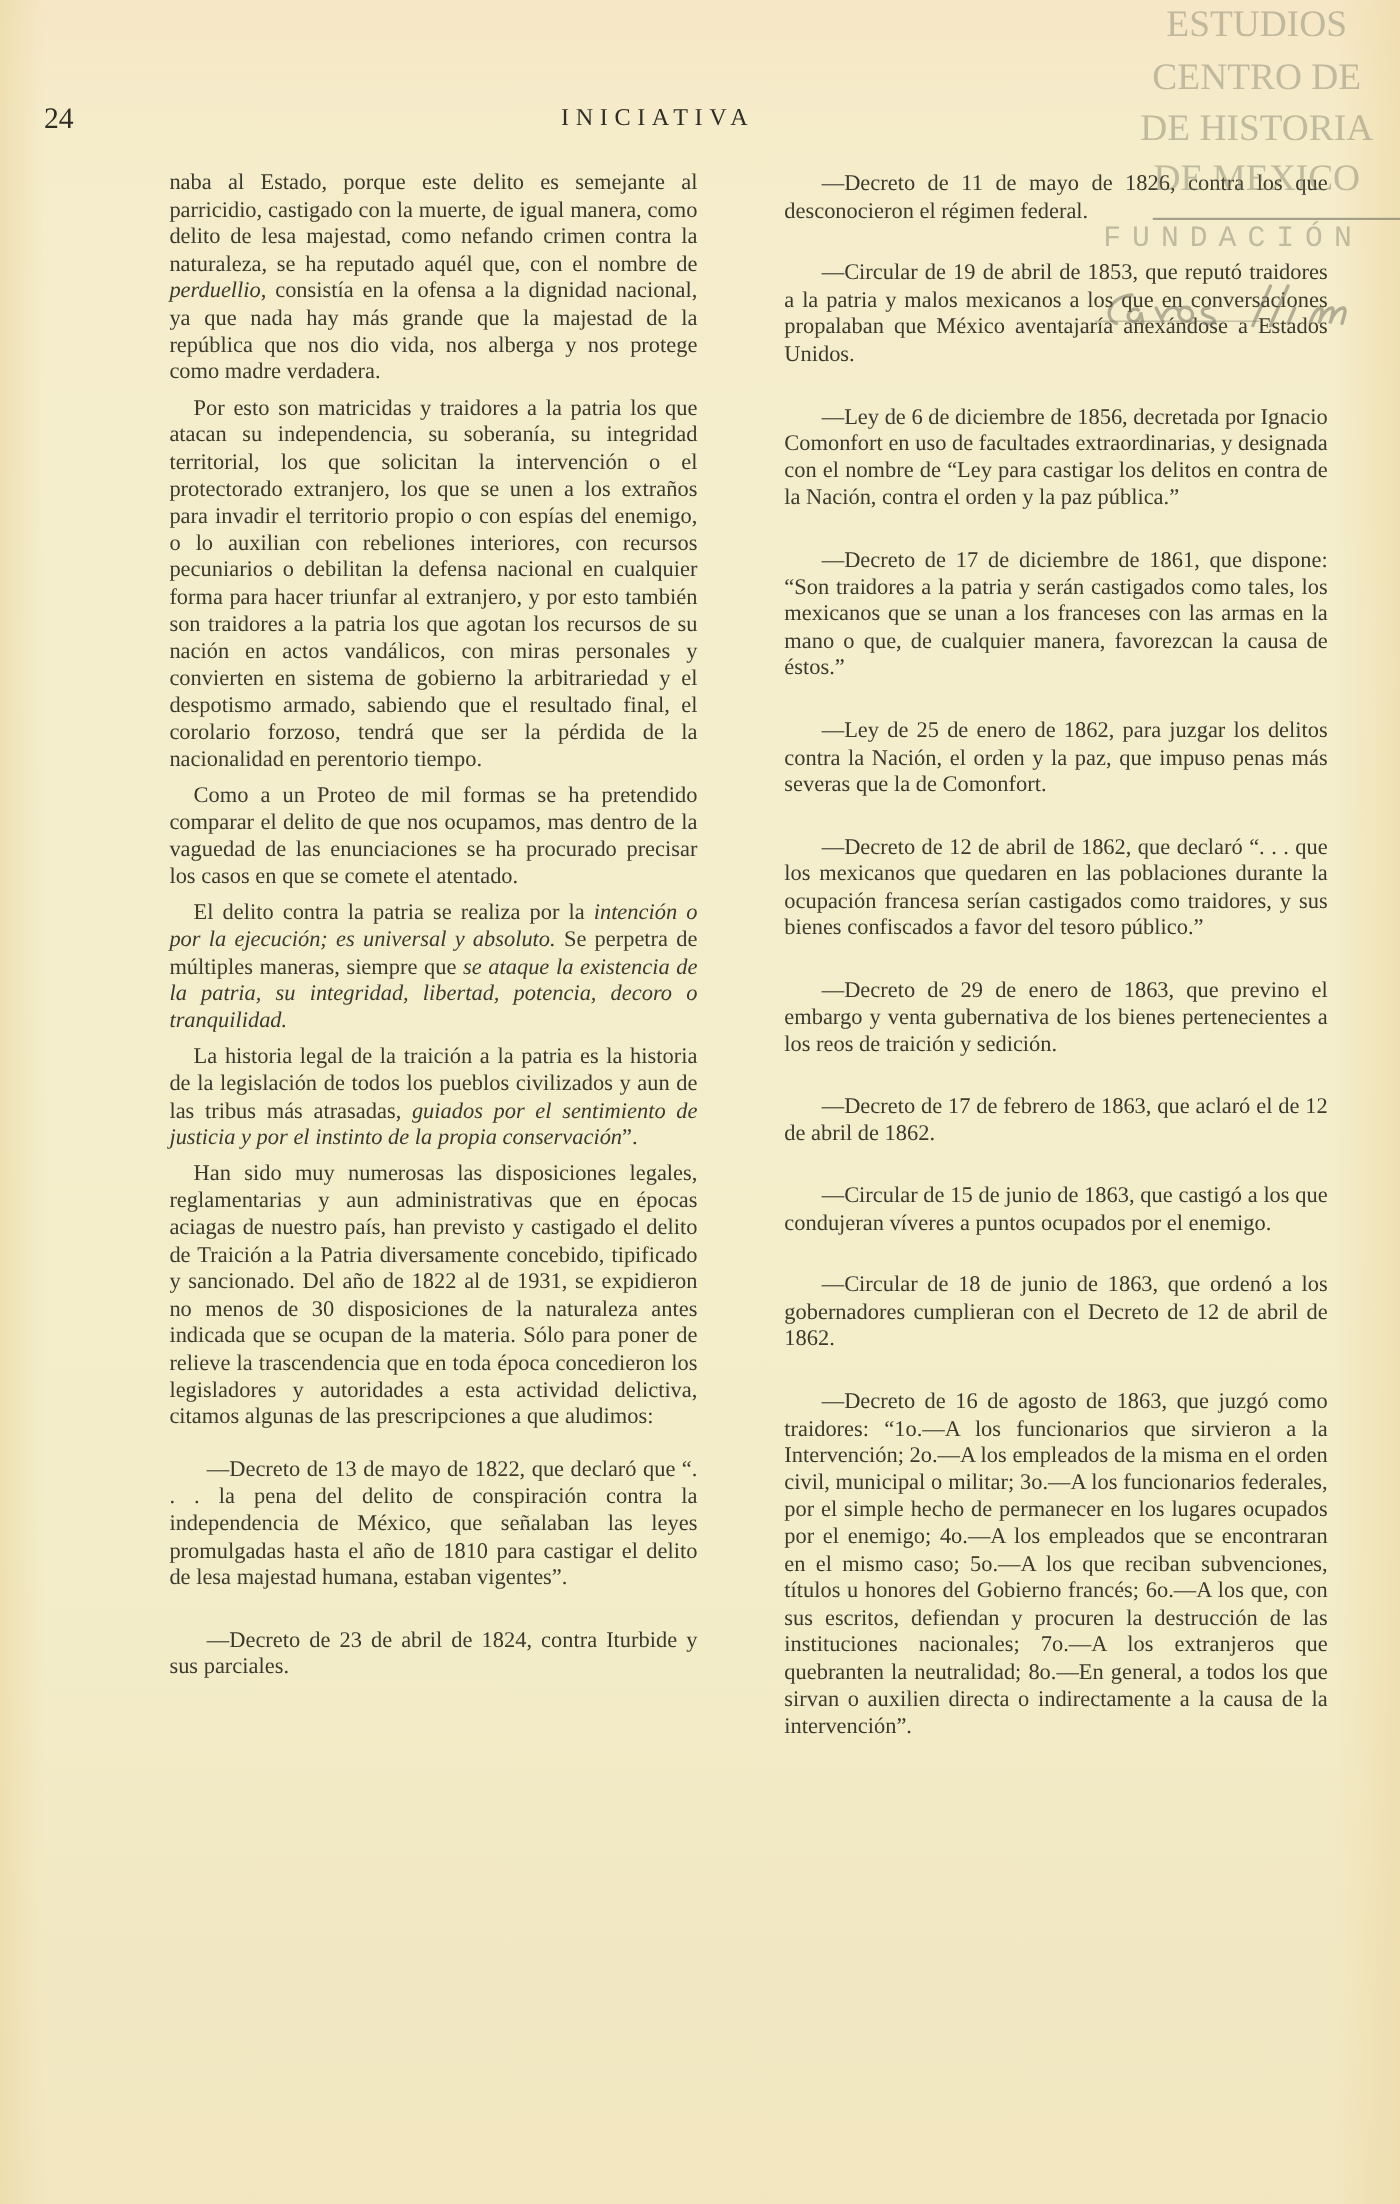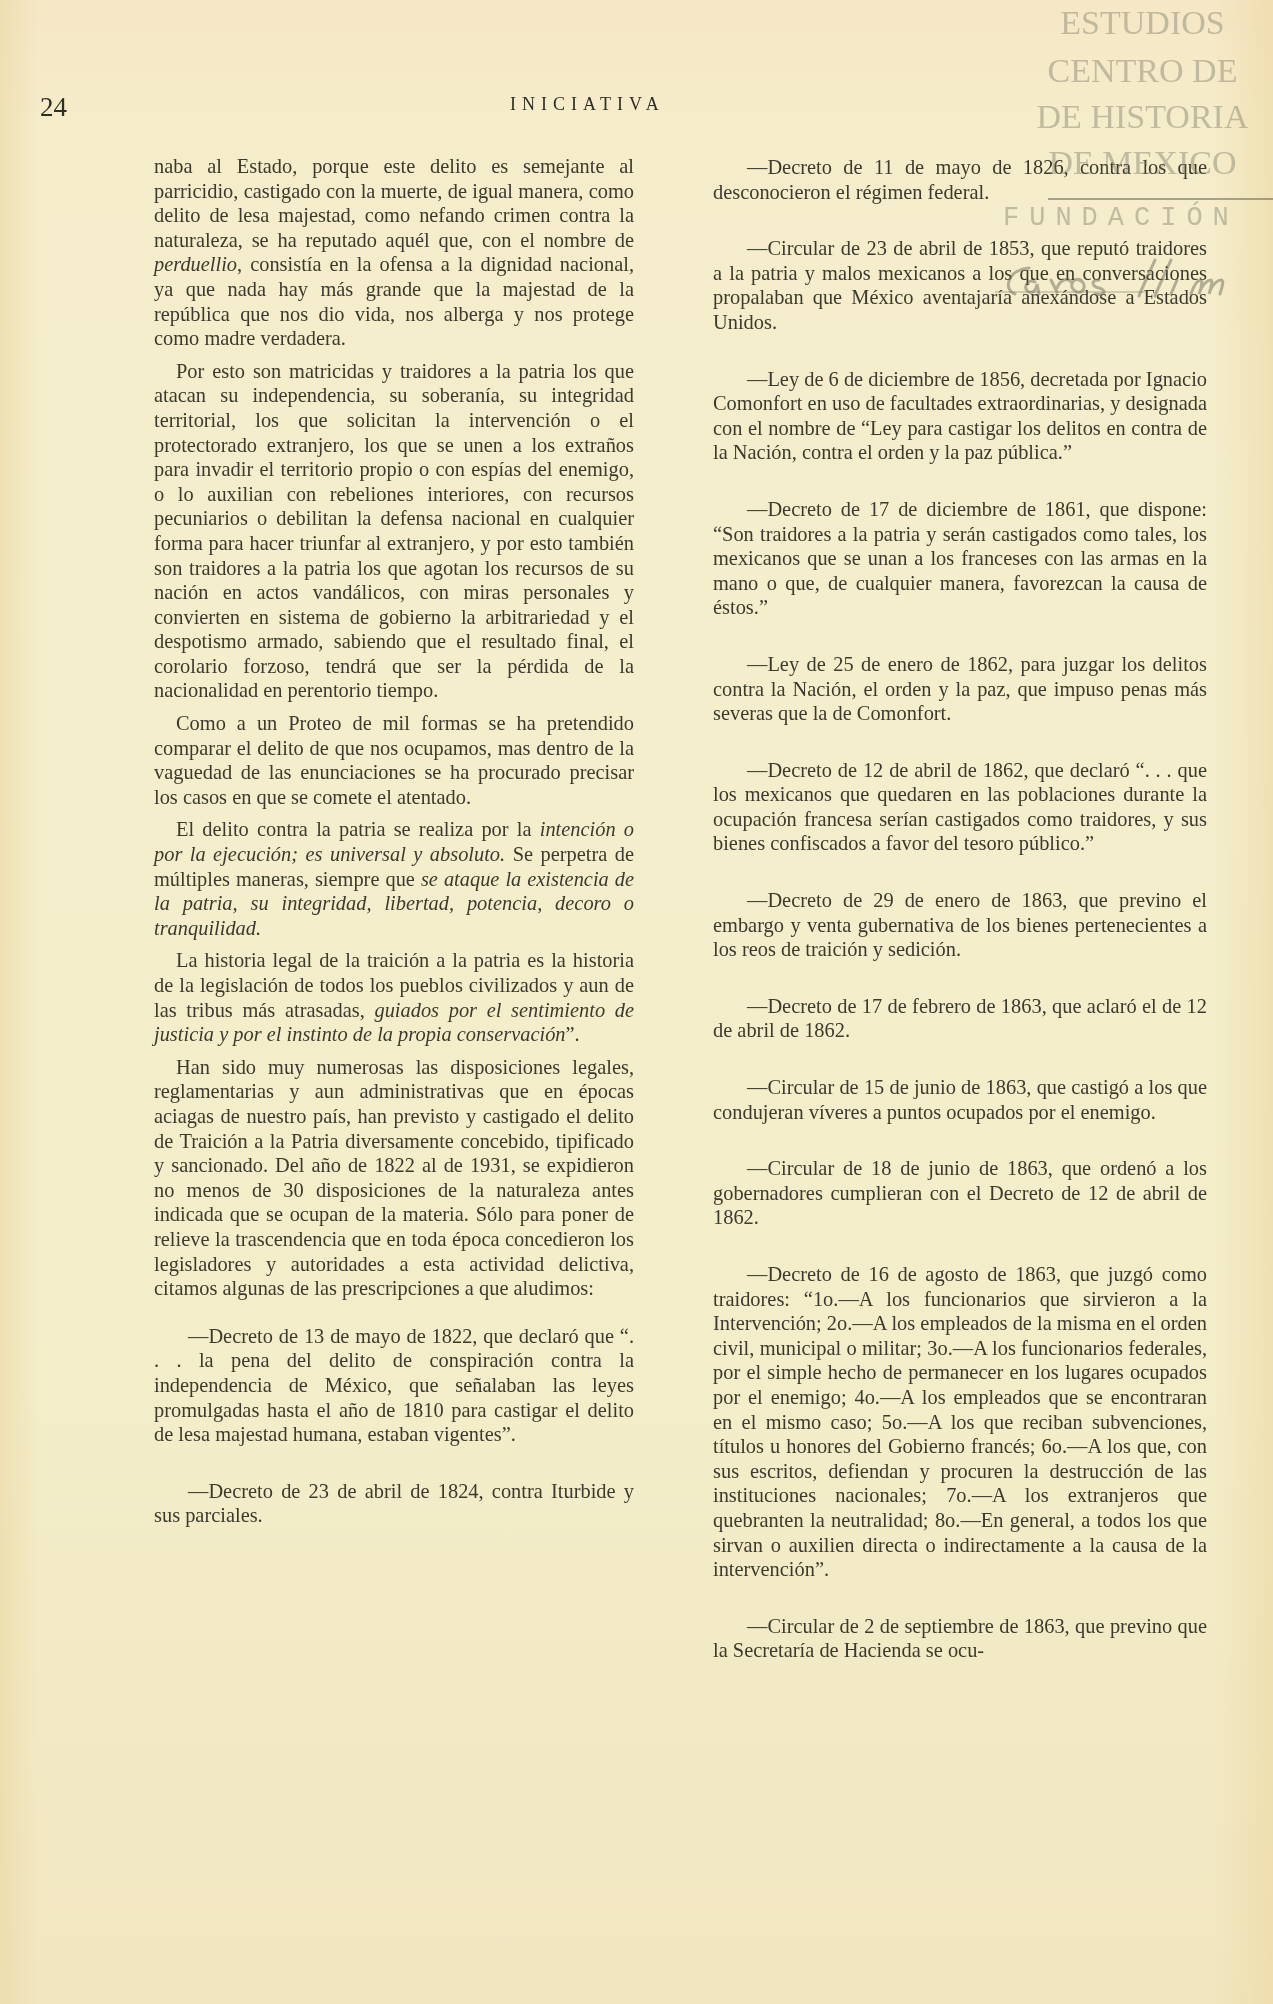--- a/index.html
+++ b/index.html
@@ -18,21 +18,21 @@
     position: absolute; top: 0; left: 0; width: 40px; height: 2004px;
     background: linear-gradient(90deg, rgba(236,218,168,0.7) 0%, rgba(240,220,170,0) 100%);
     pointer-events: none;
   }
   .page-number {
     position: absolute; left: 40px; top: 92px;
     font-size: 27px; color: #2f2e25; letter-spacing: 0;
   }
   .running-head {
     position: absolute; left: 510px; top: 94px;
-    font-size: 18px; letter-spacing: 6px; color: #2f2e25;
+    font-size: 22px; letter-spacing: 6px; color: #2f2e25;
   }
   .col {
     position: absolute; top: 154px;
     font-size: 20.4px; line-height: 24.6px; text-align: justify;
     hyphens: none;
   }
   .col-left { left: 154px; width: 480px; }
   .col-right { left: 713px; width: 494px; }
   .col p { margin: 0; }
   .col p.indent { text-indent: 22px; }
@@ -83,31 +83,30 @@
   <p class="indent gap-s"><span>La historia legal de la traición a la patria es la historia de la legislación de todos los pueblos civilizados y aun de las tribus más atrasadas, </span><i>guiados por el sentimiento de justicia y por el instinto de la propia conservación</i><span>”.</span></p>
 
   <p class="indent gap-s">Han sido muy numerosas las disposiciones legales, reglamentarias y aun administrativas que en épocas aciagas de nuestro país, han previsto y castigado el delito de Traición a la Patria diversamente concebido, tipificado y sancionado. Del año de 1822 al de 1931, se expidieron no menos de 30 disposiciones de la naturaleza antes indicada que se ocupan de la materia. Sólo para poner de relieve la trascendencia que en toda época concedieron los legisladores y autoridades a esta actividad delictiva, citamos algunas de las prescripciones a que aludimos:</p>
 
   <p class="entry" style="margin-top:23px">—Decreto de 13 de mayo de 1822, que declaró que “. . . la pena del delito de conspiración contra la independencia de México, que señalaban las leyes promulgadas hasta el año de 1810 para castigar el delito de lesa majestad humana, estaban vigentes”.</p>
   <p class="entry">—Decreto de 23 de abril de 1824, contra Iturbide y sus parciales.</p>
 </div>
 
 <div class="col col-right">
   <p class="entry first">—Decreto de 11 de mayo de 1826, contra los que desconocieron el régimen federal.</p>
-  <p class="entry">—Circular de 23 de abril de 1853, que reputó traidores a la patria y malos mexicanos a los que en conversaciones propalaban que México aventajaría anexándose a Estados Unidos.</p>
+  <p class="entry">—Circular de 19 de abril de 1853, que reputó traidores a la patria y malos mexicanos a los que en conversaciones propalaban que México aventajaría anexándose a Estados Unidos.</p>
   <p class="entry">—Ley de 6 de diciembre de 1856, decretada por Ignacio Comonfort en uso de facultades extraordinarias, y designada con el nombre de “Ley para castigar los delitos en contra de la Nación, contra el orden y la paz pública.”</p>
   <p class="entry">—Decreto de 17 de diciembre de 1861, que dispone: “Son traidores a la patria y serán castigados como tales, los mexicanos que se unan a los franceses con las armas en la mano o que, de cualquier manera, favorezcan la causa de éstos.”</p>
   <p class="entry">—Ley de 25 de enero de 1862, para juzgar los delitos contra la Nación, el orden y la paz, que impuso penas más severas que la de Comonfort.</p>
   <p class="entry">—Decreto de 12 de abril de 1862, que declaró “. . . que los mexicanos que quedaren en las poblaciones durante la ocupación francesa serían castigados como traidores, y sus bienes confiscados a favor del tesoro público.”</p>
   <p class="entry">—Decreto de 29 de enero de 1863, que previno el embargo y venta gubernativa de los bienes pertenecientes a los reos de traición y sedición.</p>
   <p class="entry">—Decreto de 17 de febrero de 1863, que aclaró el de 12 de abril de 1862.</p>
   <p class="entry">—Circular de 15 de junio de 1863, que castigó a los que condujeran víveres a puntos ocupados por el enemigo.</p>
   <p class="entry">—Circular de 18 de junio de 1863, que ordenó a los gobernadores cumplieran con el Decreto de 12 de abril de 1862.</p>
   <p class="entry">—Decreto de 16 de agosto de 1863, que juzgó como traidores: “1o.—A los funcionarios que sirvieron a la Intervención; 2o.—A los empleados de la misma en el orden civil, municipal o militar; 3o.—A los funcionarios federales, por el simple hecho de permanecer en los lugares ocupados por el enemigo; 4o.—A los empleados que se encontraran en el mismo caso; 5o.—A los que reciban subvenciones, títulos u honores del Gobierno francés; 6o.—A los que, con sus escritos, defiendan y procuren la destrucción de las instituciones nacionales; 7o.—A los extranjeros que quebranten la neutralidad; 8o.—En general, a todos los que sirvan o auxilien directa o indirectamente a la causa de la intervención”.</p>
-  <p class="entry">—Circular de 2 de septiembre de 1863, que previno que la Secretaría de Hacienda se ocu-</p>
 </div>
 
 <div class="watermark">
   <div class="wm-line">ESTUDIOS</div>
   <div class="wm-line" style="margin-top:2px">CENTRO DE</div>
   <div class="wm-line">DE HISTORIA</div>
   <div class="wm-line">DE MEXICO</div>
 </div>
 <div class="wm-rule"></div>
 <div class="wm-fund">FUNDACIÓN</div>

